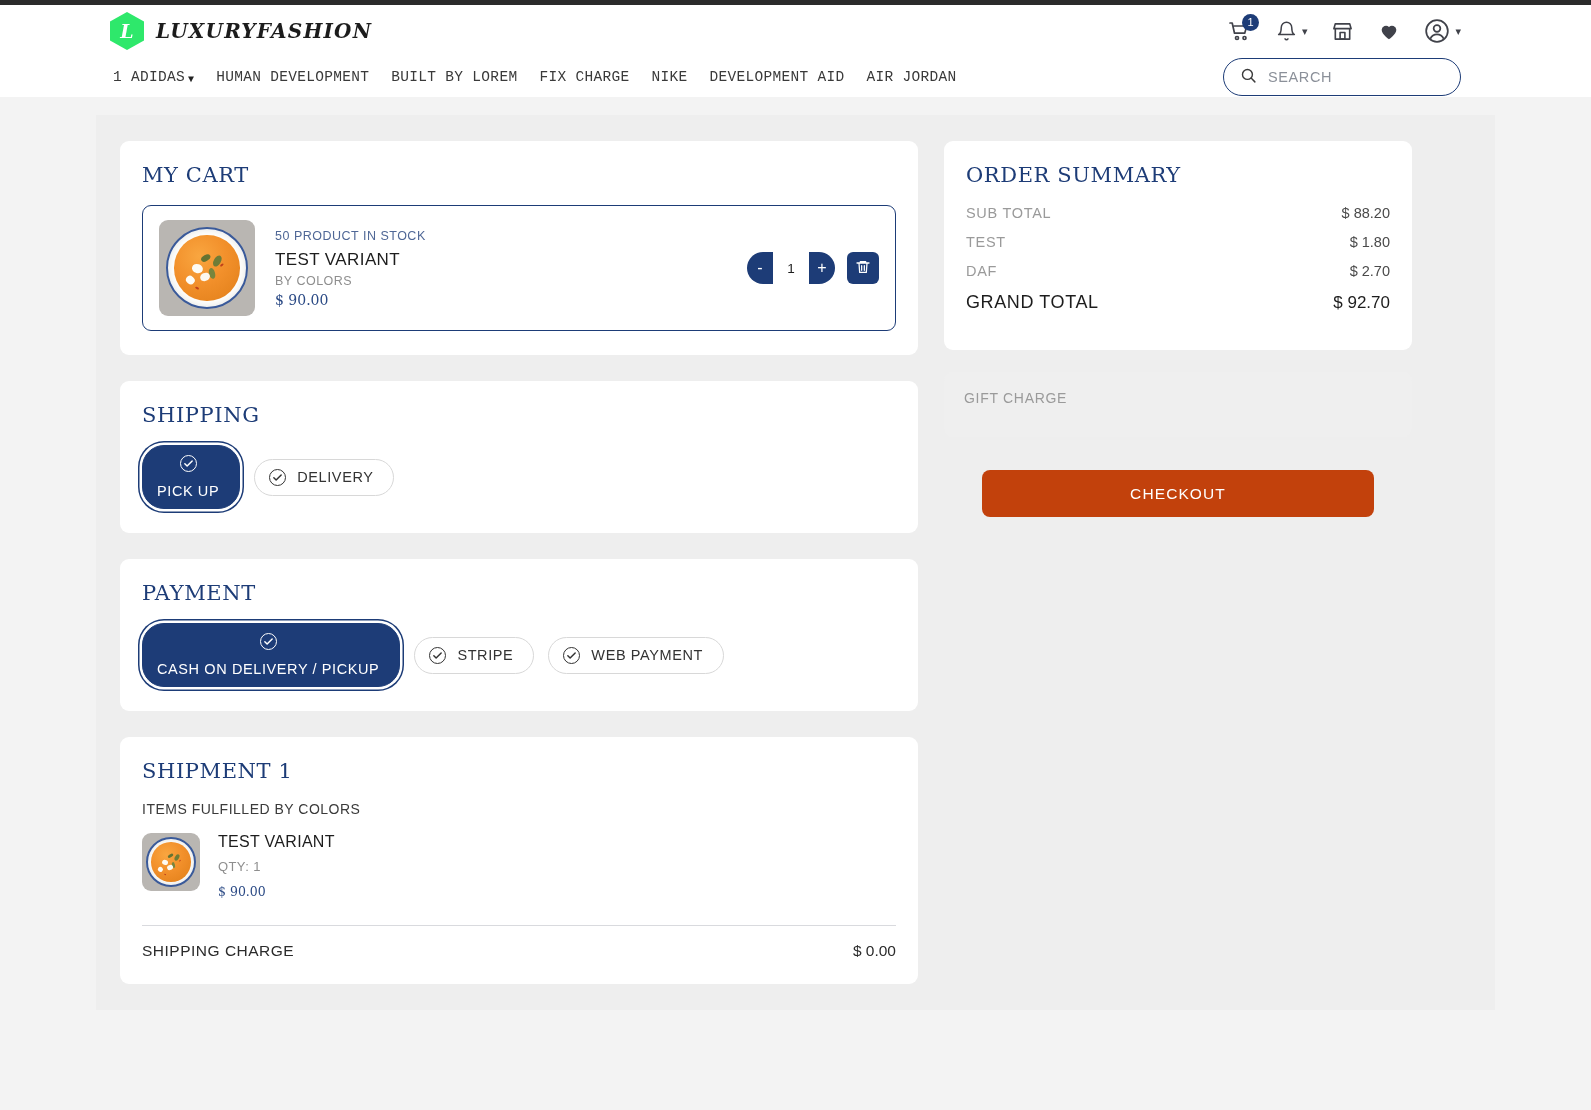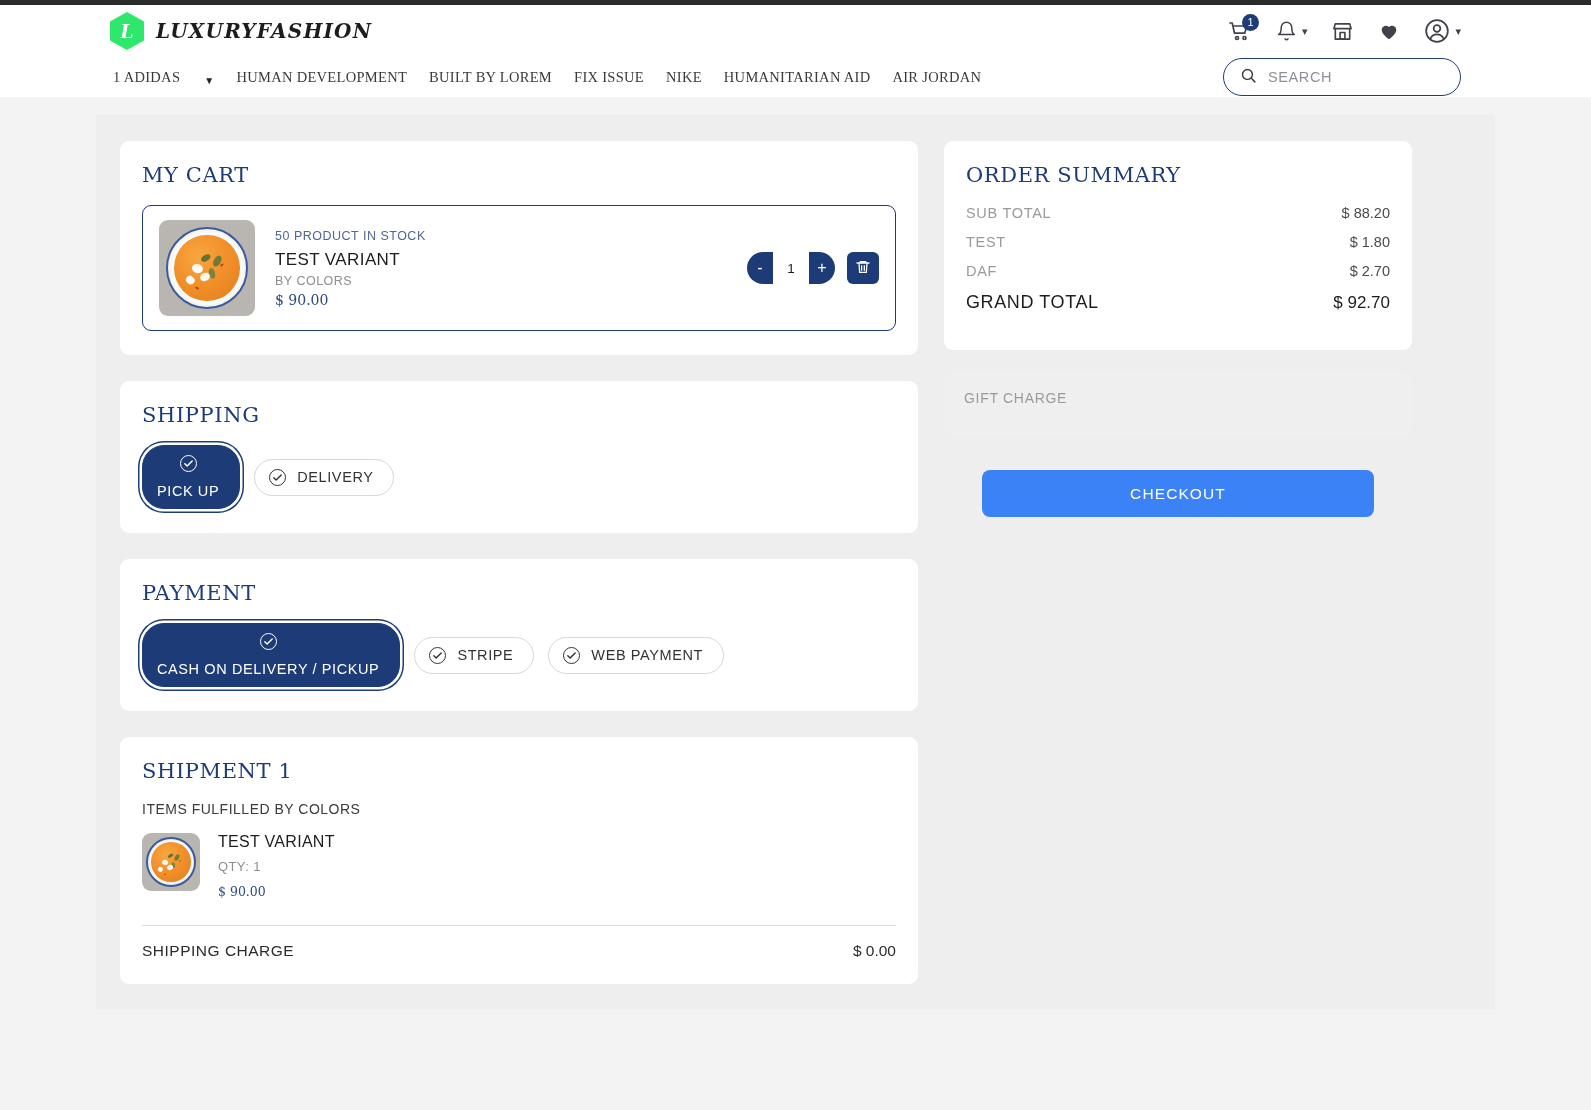--- a/index.html
+++ b/index.html
@@ -100,28 +100,28 @@
     justify-content: space-between;
     padding: 0 130px 0 113px;
     height: 40px;
   }
   .nav {
     display: flex;
     align-items: center;
     gap: 22px;
   }
   .nav-item {
-    font-family: Liberation Serif, serif;
+    font-family: Liberation Mono, monospace;
     font-size: 14.5px;
     letter-spacing: 0.3px;
     color: #3a3a3a;
     cursor: pointer;
     display: flex;
     align-items: flex-end;
-    gap: 24px;
+    gap: 3px;
     white-space: nowrap;
   }
   .nav-caret {
     font-size: 10px;
     color: #222;
   }
 
   .search-box {
     display: flex;
     align-items: center;
@@ -435,21 +435,21 @@
     border-radius: 9px;
     height: 38px;
     padding: 0 13px;
     font-family: "Liberation Sans", sans-serif;
     font-size: 14px;
     letter-spacing: 0.6px;
     cursor: pointer;
   }
   .checkout-btn {
     margin: 33px 38px 0 38px;
-    background: #3b82f6;
+    background: #c2410c;
     color: #ffffff;
     border: none;
     border-radius: 8px;
     height: 47px;
     font-family: "Liberation Sans", sans-serif;
     font-size: 15.5px;
     letter-spacing: 1.1px;
     cursor: pointer;
   }
 </style>
@@ -514,23 +514,23 @@
   </div>
 
   <div class="header-row2">
     <div class="nav">
       <div class="nav-item">
         <span>1 ADIDAS</span>
         <span class="nav-caret">▼</span>
       </div>
       <div class="nav-item">HUMAN DEVELOPMENT</div>
       <div class="nav-item">BUILT BY LOREM</div>
-      <div class="nav-item">FIX ISSUE</div>
+      <div class="nav-item">FIX CHARGE</div>
       <div class="nav-item">NIKE</div>
-      <div class="nav-item">HUMANITARIAN AID</div>
+      <div class="nav-item">DEVELOPMENT AID</div>
       <div class="nav-item">AIR JORDAN</div>
     </div>
 
     <div class="search-box">
       <span>
         <svg width="17" height="17" viewBox="0 0 24 24" fill="none" stroke="#3b3b3b" stroke-width="2" stroke-linecap="round">
           <circle cx="10.5" cy="10.5" r="7"></circle>
             <path d="M16 16l5 5"></path>
         </svg>
       </span>

